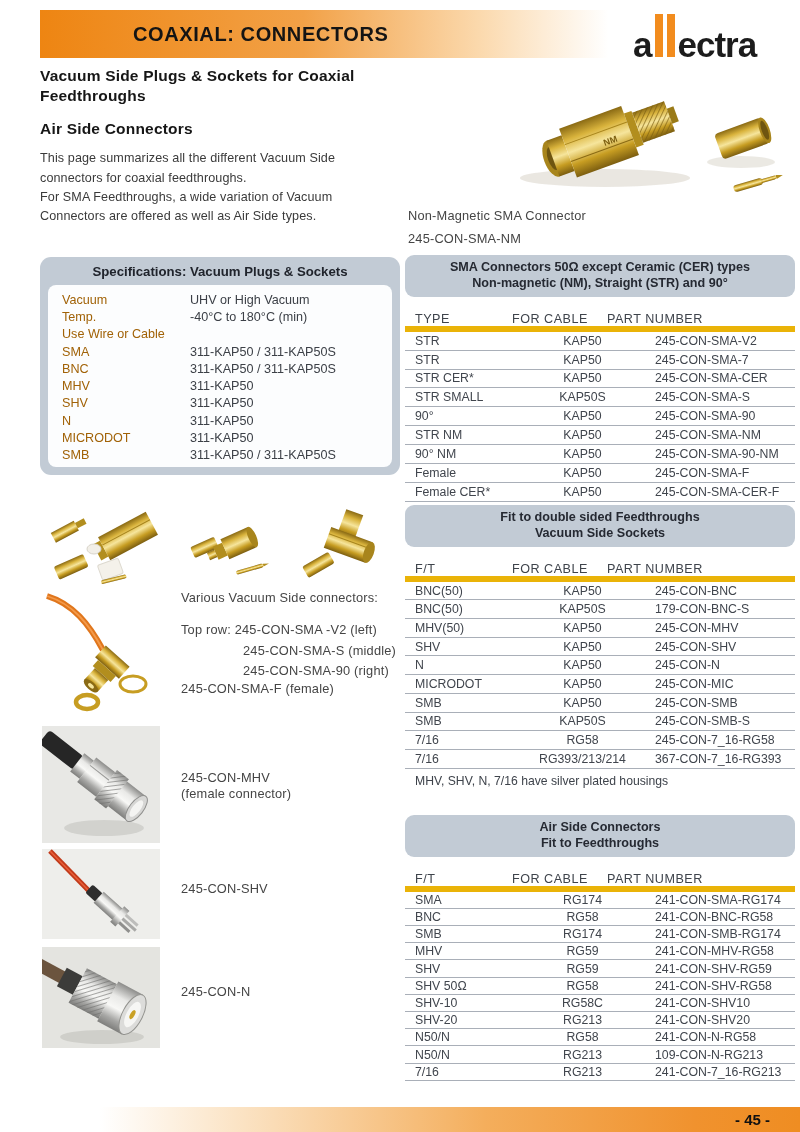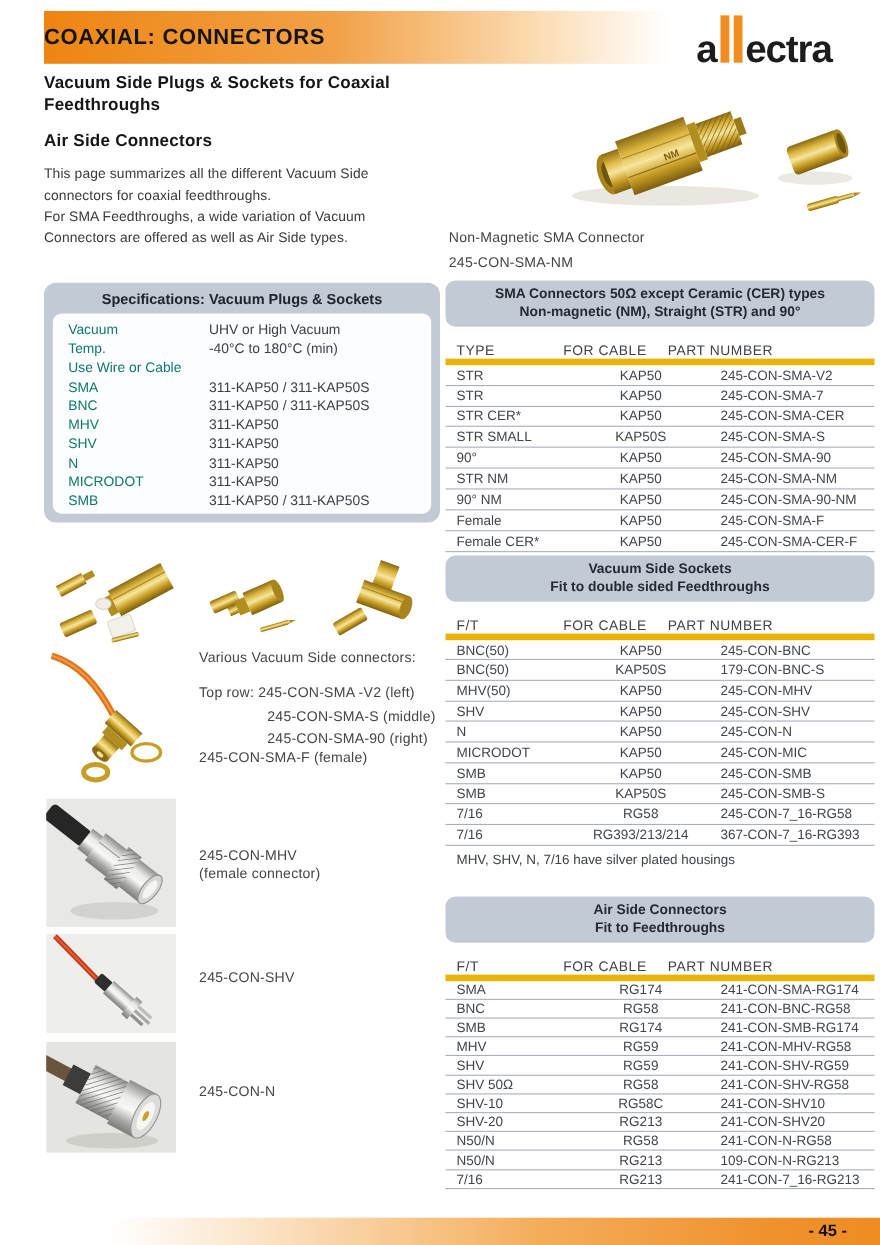--- a/index.html
+++ b/index.html
@@ -3,21 +3,21 @@
 <meta charset="utf-8">
 <style>
   html,body{margin:0;padding:0;background:#ffffff;}
   .page{position:relative;width:800px;height:1132px;background:#ffffff;overflow:hidden;
         font-family:"Liberation Sans", sans-serif;}
 
   
   .topbar{position:absolute;left:40px;top:10px;width:586px;height:48px;
           background:linear-gradient(90deg,#ee8512 0%,#f2a147 45%,#fbd9ad 75%,#ffffff 97%);
           display:flex;align-items:center;}
-  .topbar-title{font-size:20px;font-weight:bold;color:#141414;letter-spacing:0.6px;}
+  .topbar-title{padding-left:93px;font-size:20px;font-weight:bold;color:#141414;letter-spacing:0.6px;}
   .logo{position:absolute;left:633px;top:12px;width:164px;height:50px;display:flex;align-items:flex-end;}
   .logo-txt{font-size:35px;font-weight:bold;color:#1c1c1c;letter-spacing:-1px;line-height:1;}
   .logo-bar{width:8px;height:43px;background:#f28c1e;margin:0 2px 5px 2px;}
   .logo-bar.first{margin-left:4px;}
 
   
   .intro{position:absolute;left:40px;top:66px;width:340px;}
   .intro-h{font-size:15.5px;font-weight:bold;color:#161616;line-height:1.32;letter-spacing:0.2px;}
   .intro-h2{margin-top:12px;}
   .intro-p{font-size:12.6px;color:#3a3a3a;line-height:1.52;margin-top:10px;letter-spacing:0.1px;}
@@ -33,21 +33,21 @@
   .cap-shv{position:absolute;left:181px;top:881px;}
   .cap-n{position:absolute;left:181px;top:984px;}
 
   
   .spec-box{position:absolute;left:40px;top:257px;width:360px;height:218px;
             background:#c2cbd5;border-radius:11px;}
   .spec-title{text-align:center;font-weight:bold;font-size:13.2px;color:#20242c;padding-top:7px;}
   .spec-inner{position:absolute;left:8px;right:8px;top:28px;bottom:8px;background:#fcfdfe;
               border-radius:8px;padding-top:6px;}
   .spec-row{display:flex;height:17.3px;align-items:center;}
-  .spec-label{width:128px;padding-left:14px;font-size:12.6px;color:#0f766e;}
+  .spec-label{width:128px;padding-left:14px;font-size:12.6px;color:#a16207;}
   .spec-value{font-size:12.6px;color:#3c4047;}
 
   
   .ctable{position:absolute;left:405px;width:390px;}
   .ctable[data-table="0"]{top:255px;}
   .ctable[data-table="1"]{top:505px;}
   .ctable[data-table="2"]{top:815px;}
   .band{background:#c2cbd5;border-radius:9px;padding:4px 2px 5px;text-align:center;}
   .band-line{font-weight:bold;font-size:12.6px;color:#252932;line-height:1.3;}
   .t-head{display:flex;align-items:flex-end;height:26px;border-bottom:6px solid #eab308;margin-top:3px;}
@@ -268,22 +268,22 @@
           <span class="tc c0">Female CER*</span>
           <span class="tc c1">KAP50</span>
           <span class="tc c2">245-CON-SMA-CER-F</span>
         </div>
       </div>
     <div class="t-foot">* not 50Ω</div>
   </section>
 
   <section class="ctable" data-table="1">
     <div class="band">
+        <div class="band-line">Fit to double sided Feedthroughs</div>
         <div class="band-line">Vacuum Side Sockets</div>
-        <div class="band-line">Fit to double sided Feedthroughs</div>
       </div>
     <div class="t-head">
         <span class="tc c0">F/T</span>
         <span class="tc c1">FOR CABLE</span>
         <span class="tc c2">PART NUMBER</span>
       </div>
     <div class="t-body">
         <div class="t-row">
           <span class="tc c0">BNC(50)</span>
           <span class="tc c1">KAP50</span>

